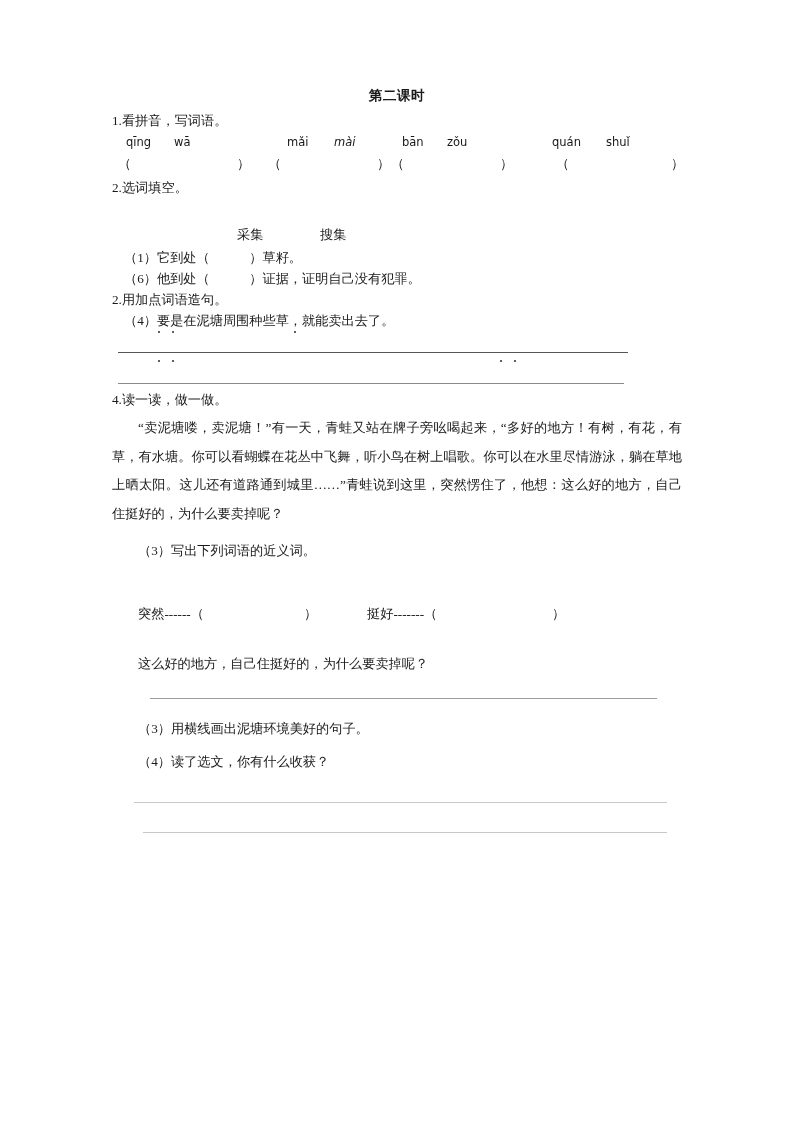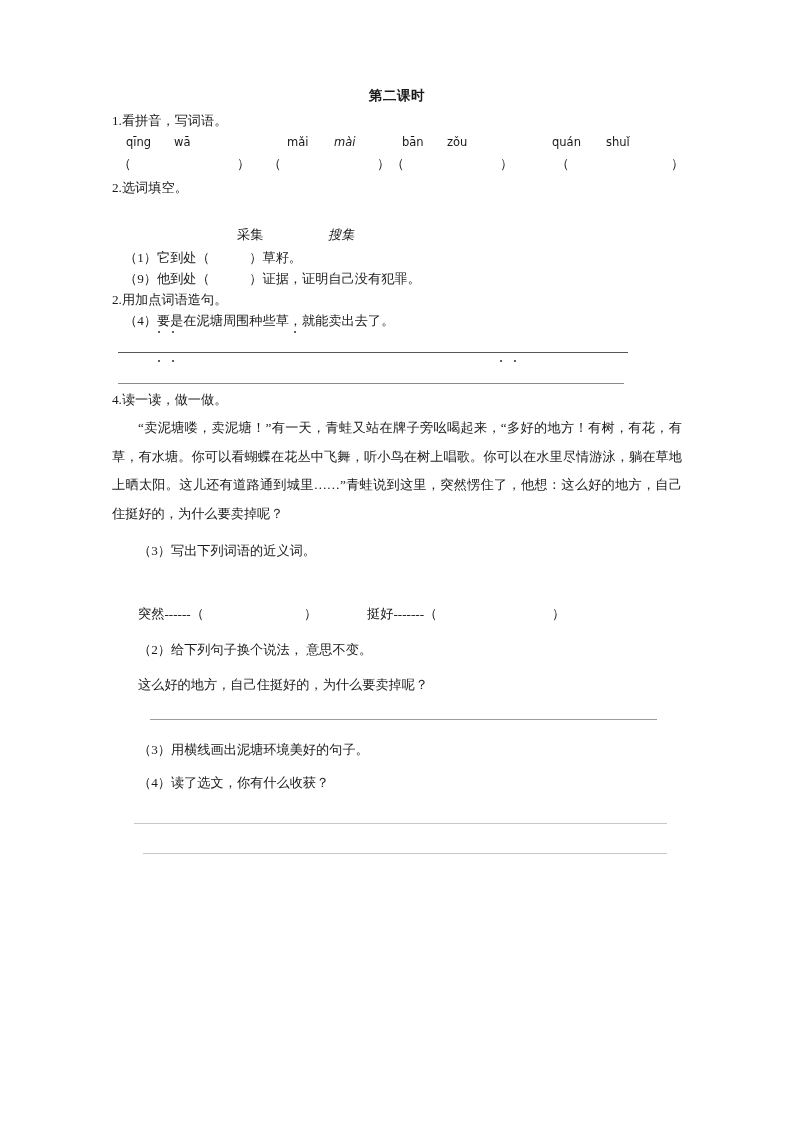--- a/index.html
+++ b/index.html
@@ -172,25 +172,25 @@
       <span style="left: 279px;">（</span>
       <span style="left: 388px;">）</span>
       <span style="left: 444px;">（</span>
       <span style="left: 559px;">）</span>
     </div>
 
     <div class="row">2.选词填空。</div>
 
     <div class="wordbank">
       <span style="left: 125px;">采集</span>
-      <span style="left: 216px; font-style: italic;">搜集</span>
+      <span style="left: 208px;">搜集</span>
     </div>
 
     <div class="row indent1">（1）它到处（            ）草籽。</div>
-    <div class="row indent1">（9）他到处（            ）证据，证明自己没有犯罪。</div>
+    <div class="row indent1">（6）他到处（            ）证据，证明自己没有犯罪。</div>
 
     <div class="row">2.用加点词语造句。</div>
 
     <div class="row indent1">（4）要是在泥塘周围种些草，就能卖出去了。</div>
     <div class="dotrow">
       <i style="left: 46px;"></i>
       <i style="left: 60px;"></i>
       <i style="left: 182px;"></i>
     </div>
     <div class="sp14"></div>
@@ -223,21 +223,20 @@
     <div class="sp16"></div>
 
     <div class="wordbank" style="height:24px">
       <span style="left: 26px;">突然------（</span>
       <span style="left: 192px;">）</span>
       <span style="left: 255px;">挺好-------（</span>
       <span style="left: 440px;">）</span>
     </div>
 
     <div class="sp10"></div>
-    <div class="row indent2">（2）给下列句子换个说法， 意思不变。</div>
     <div class="sp14"></div>
     <div class="row indent2">这么好的地方，自己住挺好的，为什么要卖掉呢？</div>
 
     <div class="sp24"></div>
     <div class="rule">
         <hr style="left: 38px; width: 507px; border-top-color: rgb(156, 156, 156); border-top-width: 1.2px;">
       </div>
     <div class="sp20"></div>
 
     <div class="row indent2">（3）用横线画出泥塘环境美好的句子。</div>

